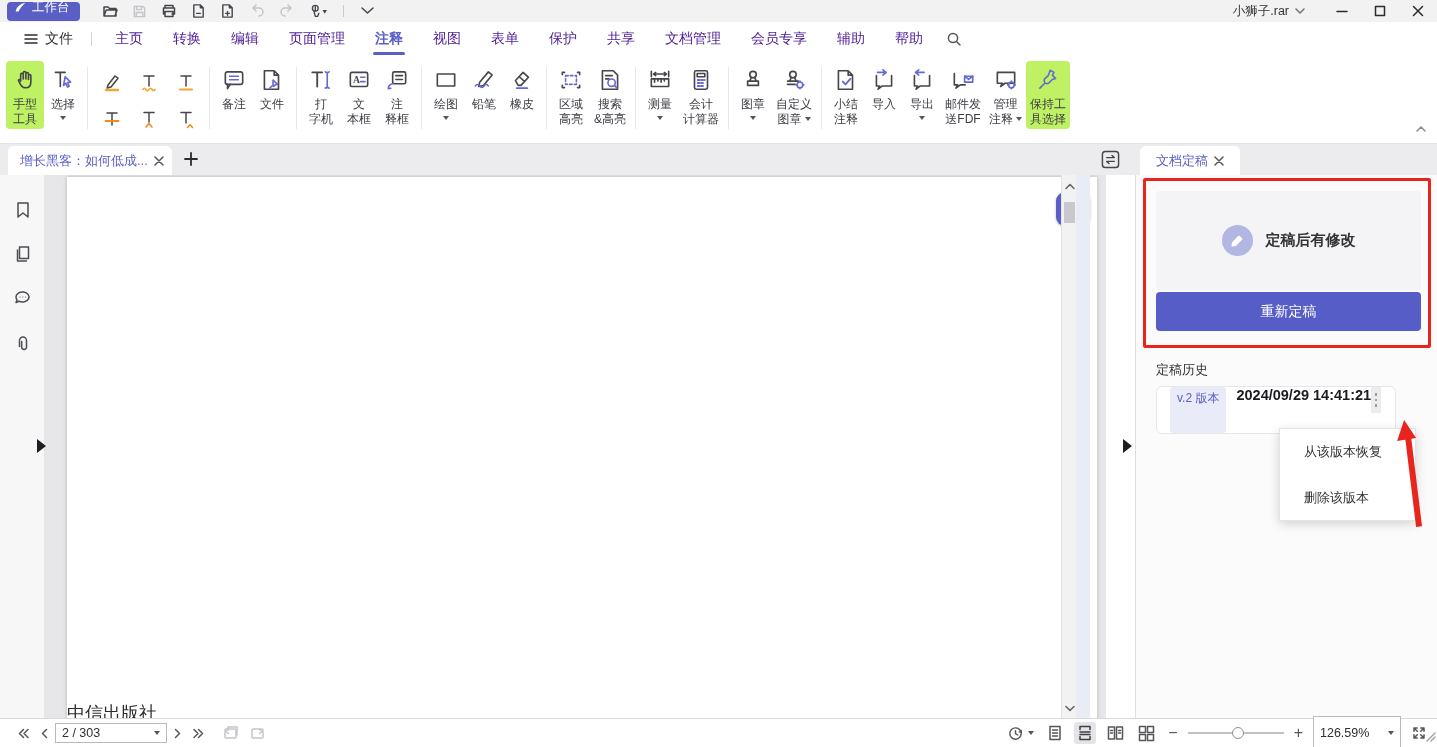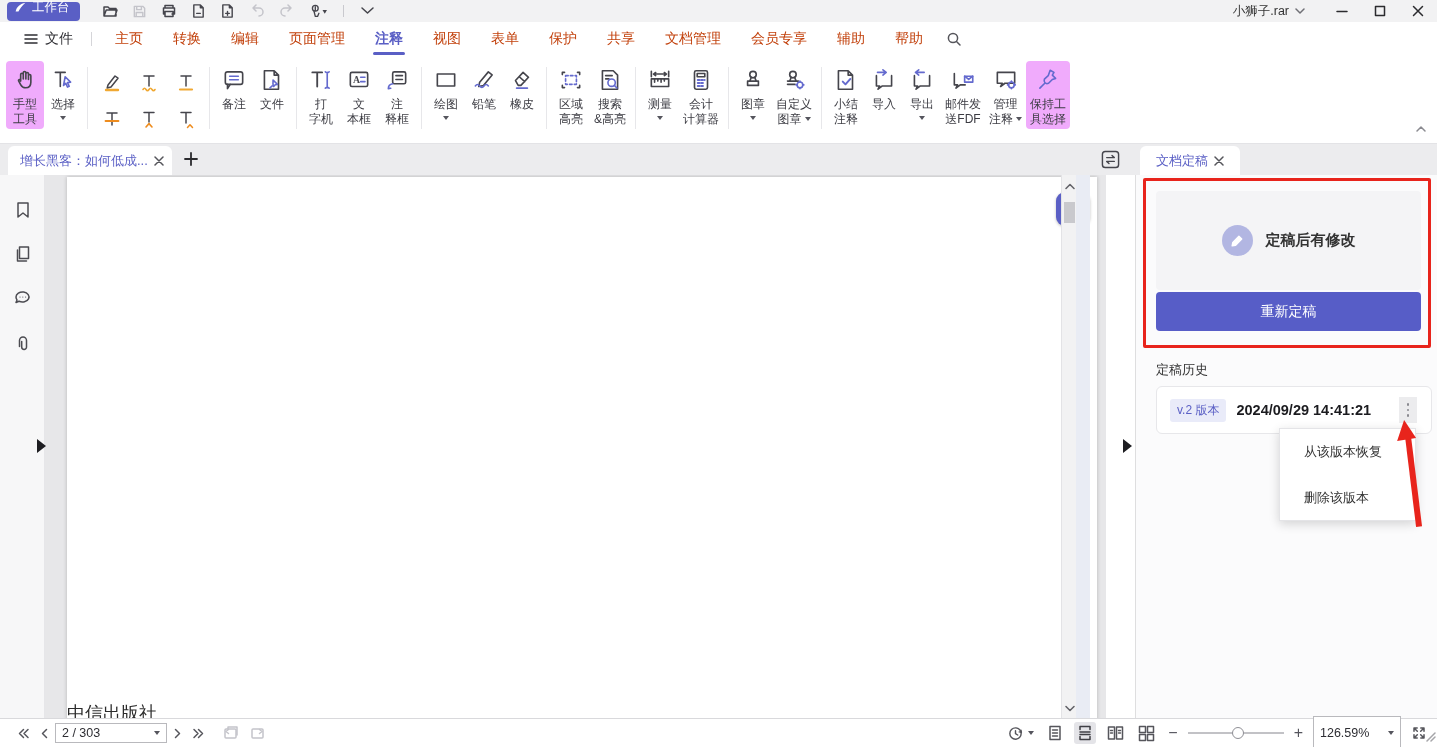--- a/index.html
+++ b/index.html
@@ -15,29 +15,29 @@
   .tb-title{position:absolute;left:50%;transform:translateX(-50%);font-size:12.5px;color:#5a5a60;white-space:nowrap}
   .tb-right{position:absolute;right:0;top:0;height:22px;display:flex;align-items:center}
   .account{display:flex;align-items:center;gap:6px;font-size:12.5px;color:#333;margin-right:18px;cursor:pointer}
   .winbtn{width:38px;height:22px;display:flex;align-items:center;justify-content:center;cursor:pointer}
   .tdivider{width:1px;height:12px;background:#c9c9ce;margin:0 2px}
 
   
   .menubar{position:absolute;top:22px;left:0;right:0;height:34px;background:#fff;display:flex;align-items:center;padding-left:14px;font-size:14px}
   .filebtn{display:flex;align-items:center;gap:7px;padding:0 10px;cursor:pointer}
   .mdiv{width:1px;height:14px;background:#d5d5d9;margin:0 8px}
-  .mitem{padding:0 15px;height:34px;line-height:33px;cursor:pointer;position:relative;color:#c2410c}
+  .mitem{padding:0 15px;height:34px;line-height:33px;cursor:pointer;position:relative;color:#4c1d95}
   .mitem.act{color:#5a5fc5;font-weight:bold}
   .mitem.act::after{content:"";position:absolute;left:13px;right:13px;bottom:1px;height:3px;background:#5a5fc5;border-radius:2px}
   .msearch{margin-left:8px;cursor:pointer;display:flex;align-items:center}
 
   
   .toolbar{position:absolute;top:56px;left:0;right:0;height:88px;background:#fff;border-bottom:1px solid #e3e3e6;display:flex;align-items:flex-start;padding:5px 2px 0 6px}
   .ti{display:flex;flex-direction:column;align-items:center;padding:4px 4px 2px;border-radius:4px;min-width:38px;font-size:12px;line-height:15px;text-align:center;color:#3c3c43;cursor:pointer}
-  .ti.sel{background:#f0abfc}
+  .ti.sel{background:#bef264}
   .ti .icw{height:30px;display:flex;align-items:center;justify-content:center}
   .tl{margin-top:2px}
   .tl .lb{white-space:pre-line}
   .crt{display:inline-block;width:0;height:0;border:3.5px solid transparent;border-top:4px solid #55555d;border-bottom:none;margin-left:3px;vertical-align:2px}
   .crt.blk{display:block;margin:4px auto 1px;vertical-align:0}
   .tdiv{width:1px;height:62px;background:#e7e7ea;margin:6px 5px 0;flex:none}
   .mini{display:grid;grid-template-columns:repeat(3,37px);grid-template-rows:37px 37px;align-items:center;justify-items:center;margin-top:2px}
   .mini .mi{width:32px;height:32px;display:flex;align-items:center;justify-content:center;border-radius:3px;cursor:pointer}
   .tb-collapse{position:absolute;right:10px;bottom:6px;cursor:pointer}
 
@@ -76,21 +76,21 @@
   .rarr{position:absolute;left:1123px;top:264px}
 
   
   .panel{position:absolute;left:1135px;right:0;top:0;bottom:0;background:#fbfbfc;border-left:1px solid #dededf}
   .redbox{position:absolute;left:7px;top:3px;width:288px;height:170px;border:3px solid #e8241c;border-radius:2px;pointer-events:none}
   .statuscard{position:absolute;left:20px;top:16px;width:265px;height:99px;background:#f4f4f6;border-radius:4px;display:flex;align-items:center;justify-content:center;gap:13px}
   .sc-circle{width:31px;height:31px;border-radius:50%;background:#b2b6e2;display:flex;align-items:center;justify-content:center}
   .sc-text{font-size:15px;font-weight:bold;color:#333}
   .refinal{position:absolute;left:20px;top:117px;width:265px;height:39px;background:#575dc7;border-radius:4px;color:#fff;font-size:14px;display:flex;align-items:center;justify-content:center;cursor:pointer}
   .histhead{position:absolute;left:20px;top:186px;font-size:13px;font-weight:normal;color:#333}
-  .vercard{position:absolute;left:20px;top:211px;width:276px;height:48px;background:#fff;border:1px solid #e7e7ea;border-radius:6px;display:flex;align-items:center;padding:0 14px 0 13px}
+  .vercard{position:absolute;left:20px;top:211px;width:240px;height:48px;background:#fff;border:1px solid #e7e7ea;border-radius:6px;display:flex;padding:0 14px 0 13px}
   .vbadge{background:#e9ebf9;color:#5a5fc5;font-size:12px;padding:3px 7px;border-radius:3px;white-space:nowrap}
   .vtime{font-size:14.5px;font-weight:bold;color:#1b1b1f;margin-left:10px;flex:1;white-space:nowrap}
   .kebab{width:18px;height:26px;background:#ececee;display:flex;flex-direction:column;align-items:center;justify-content:center;gap:3px;cursor:pointer}
   .kebab i{width:2.5px;height:2.5px;border-radius:50%;background:#8a8a90}
   .vermenu{position:absolute;left:143px;top:253px;width:137px;height:93px;background:#fff;border:1px solid #e4e4e7;box-shadow:0 3px 10px rgba(0,0,0,.16);z-index:5}
   .vermenu .mi2{height:46px;line-height:46px;padding-left:24px;font-size:13px;color:#333;cursor:pointer;white-space:nowrap}
   .overlayArrow{position:absolute;inset:0;width:100%;height:100%;pointer-events:none;z-index:6}
 
   
   .statusbar{position:absolute;left:0;right:0;bottom:0;height:29px;background:#fff;border-top:1px solid #d9d9dc}

